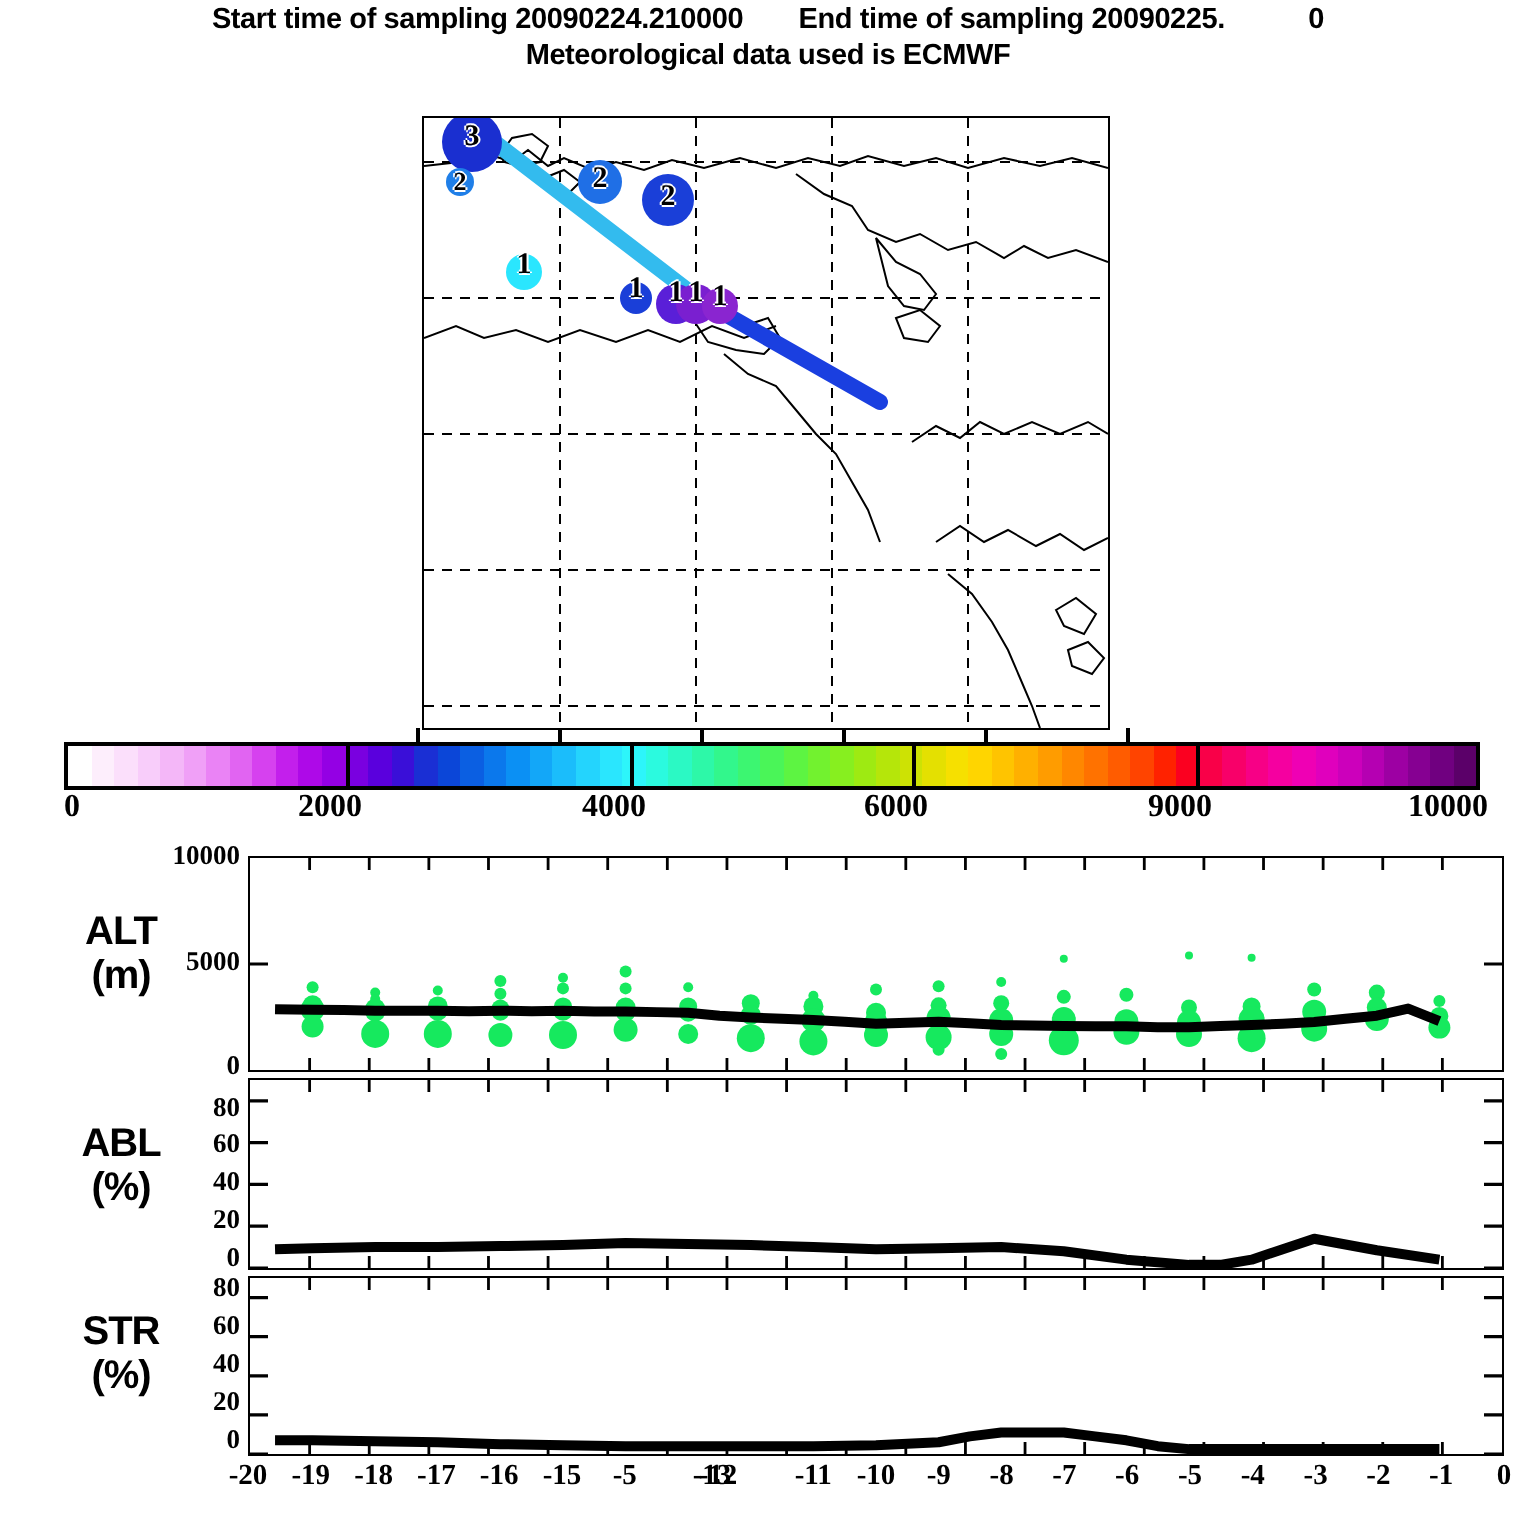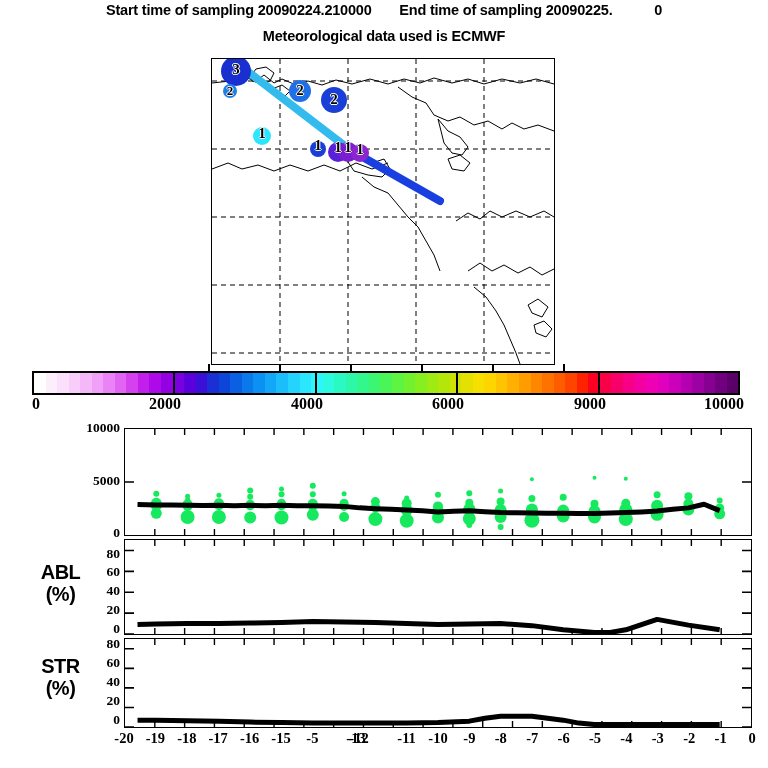--- a/index.html
+++ b/index.html
@@ -5,21 +5,21 @@
   html,body{margin:0;padding:0;background:#fff;}
   body{width:768px;height:768px;font-family:"Liberation Sans",sans-serif;color:#000;position:relative;overflow:hidden;}
   .root{position:absolute;inset:0;}
 
   
   .title-block{position:absolute;left:0;top:0;width:768px;text-align:center;}
   .t-main{font-size:16.5px;font-weight:bold;letter-spacing:-0.2px;line-height:19px;margin-top:3px;}
   .t-sub{font-size:14.5px;font-weight:bold;line-height:18px;margin-top:1px;letter-spacing:-0.2px;}
   .t-sub .gap{display:inline-block;width:20px;}
   .t-sub .gap2{display:inline-block;width:34px;}
-  .t-third{font-size:14.5px;font-weight:bold;line-height:18px;margin-top:8px;letter-spacing:-0.2px;}
+  .t-third{font-size:14.5px;font-weight:bold;line-height:18px;margin-top:0px;letter-spacing:-0.2px;}
 
   
   .map{position:absolute;left:211px;top:58px;width:344px;height:307px;
        border:1.2px solid #000;box-sizing:border-box;background:#fff;overflow:hidden;}
   .map svg{position:absolute;left:0;top:0;}
   .mk{position:absolute;border-radius:50%;transform:translate(-50%,-50%);}
   .mklabel{position:absolute;transform:translate(-50%,-50%);
            font-family:"Liberation Serif",serif;font-weight:bold;font-size:15px;color:#000;
            text-shadow:1px 0 #fff,-1px 0 #fff,0 1px #fff,0 -1px #fff;}
 
@@ -202,20 +202,24 @@
     <div class="cbar-labels">
       <span style="left:28px">0</span>
       <span style="left:145px">2000</span>
       <span style="left:287px">4000</span>
       <span style="left:428px">6000</span>
       <span style="left:570px">9000</span>
       <span style="left:700px">10000</span>
     </div>
   </div>
 
+  <div class="ylab" style="left:8px;top:455px;width:105px;">
+    <div>ALT</div>
+    <div>(m)</div>
+  </div>
   <div style="position:absolute;left:60px;top:425px;width:60px;height:110px;">
     <div class="ytick" style="top:3px">10000</div>
     <div class="ytick" style="top:56px">5000</div>
     <div class="ytick" style="top:108px">0</div>
   </div>
   <div class="panel" id="panel-alt" style="left:124px;top:428px;width:628px;height:108px;">
     <div class="inner" id="alt-inner"><svg width="626" height="106" viewBox="0 0 626 106">
           <path d="M29.80952380952381,0 L29.80952380952381,6 M29.80952380952381,100 L29.80952380952381,106 M59.61904761904762,0 L59.61904761904762,6 M59.61904761904762,100 L59.61904761904762,106 M89.42857142857143,0 L89.42857142857143,6 M89.42857142857143,100 L89.42857142857143,106 M119.23809523809524,0 L119.23809523809524,6 M119.23809523809524,100 L119.23809523809524,106 M149.04761904761904,0 L149.04761904761904,6 M149.04761904761904,100 L149.04761904761904,106 M178.85714285714286,0 L178.85714285714286,6 M178.85714285714286,100 L178.85714285714286,106 M208.66666666666666,0 L208.66666666666666,6 M208.66666666666666,100 L208.66666666666666,106 M238.47619047619048,0 L238.47619047619048,6 M238.47619047619048,100 L238.47619047619048,106 M268.2857142857143,0 L268.2857142857143,6 M268.2857142857143,100 L268.2857142857143,106 M298.0952380952381,0 L298.0952380952381,6 M298.0952380952381,100 L298.0952380952381,106 M327.9047619047619,0 L327.9047619047619,6 M327.9047619047619,100 L327.9047619047619,106 M357.7142857142857,0 L357.7142857142857,6 M357.7142857142857,100 L357.7142857142857,106 M387.5238095238095,0 L387.5238095238095,6 M387.5238095238095,100 L387.5238095238095,106 M417.3333333333333,0 L417.3333333333333,6 M417.3333333333333,100 L417.3333333333333,106 M447.14285714285717,0 L447.14285714285717,6 M447.14285714285717,100 L447.14285714285717,106 M476.95238095238096,0 L476.95238095238096,6 M476.95238095238096,100 L476.95238095238096,106 M506.76190476190476,0 L506.76190476190476,6 M506.76190476190476,100 L506.76190476190476,106 M536.5714285714286,0 L536.5714285714286,6 M536.5714285714286,100 L536.5714285714286,106 M566.3809523809524,0 L566.3809523809524,6 M566.3809523809524,100 L566.3809523809524,106 M596.1904761904761,0 L596.1904761904761,6 M596.1904761904761,100 L596.1904761904761,106 " stroke="#000" stroke-width="1.4" fill="none"></path>
           <path d="M0,53 L9,53 M617,53 L626,53" stroke="#000" stroke-width="1.6"></path>
           <g>

